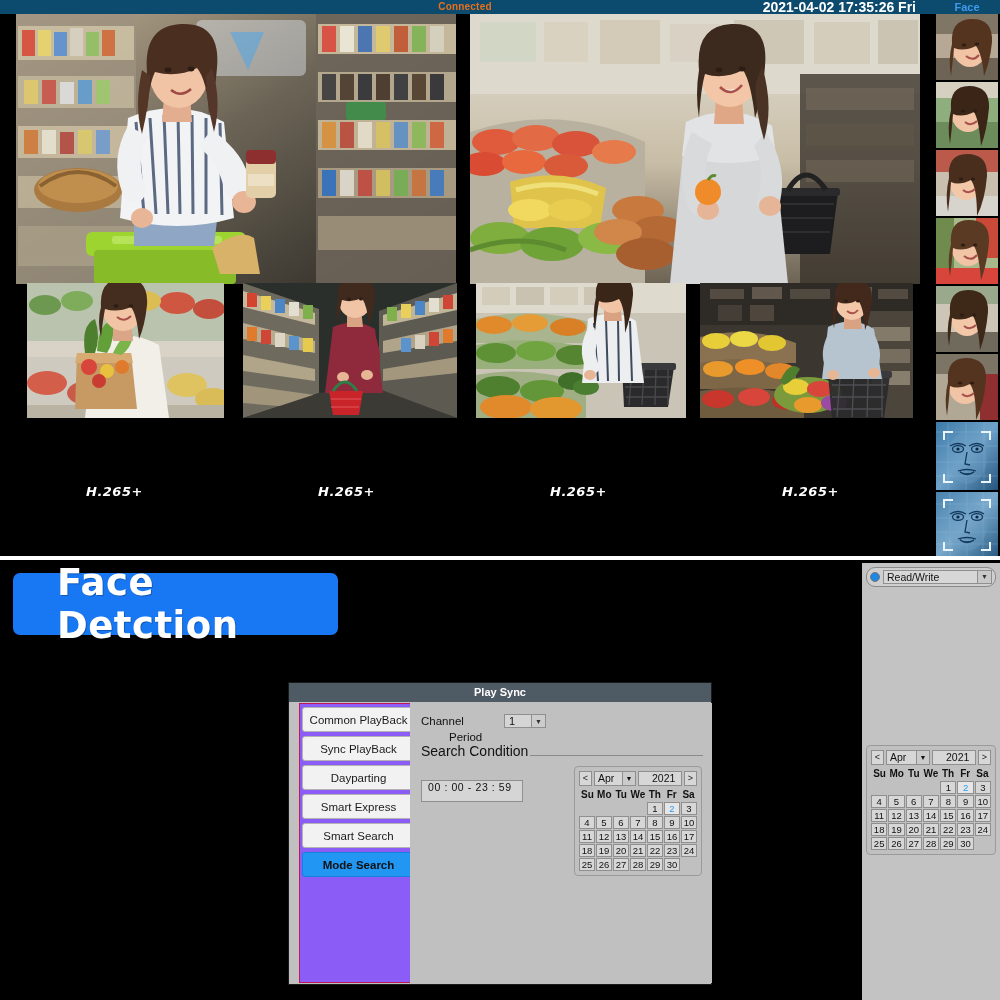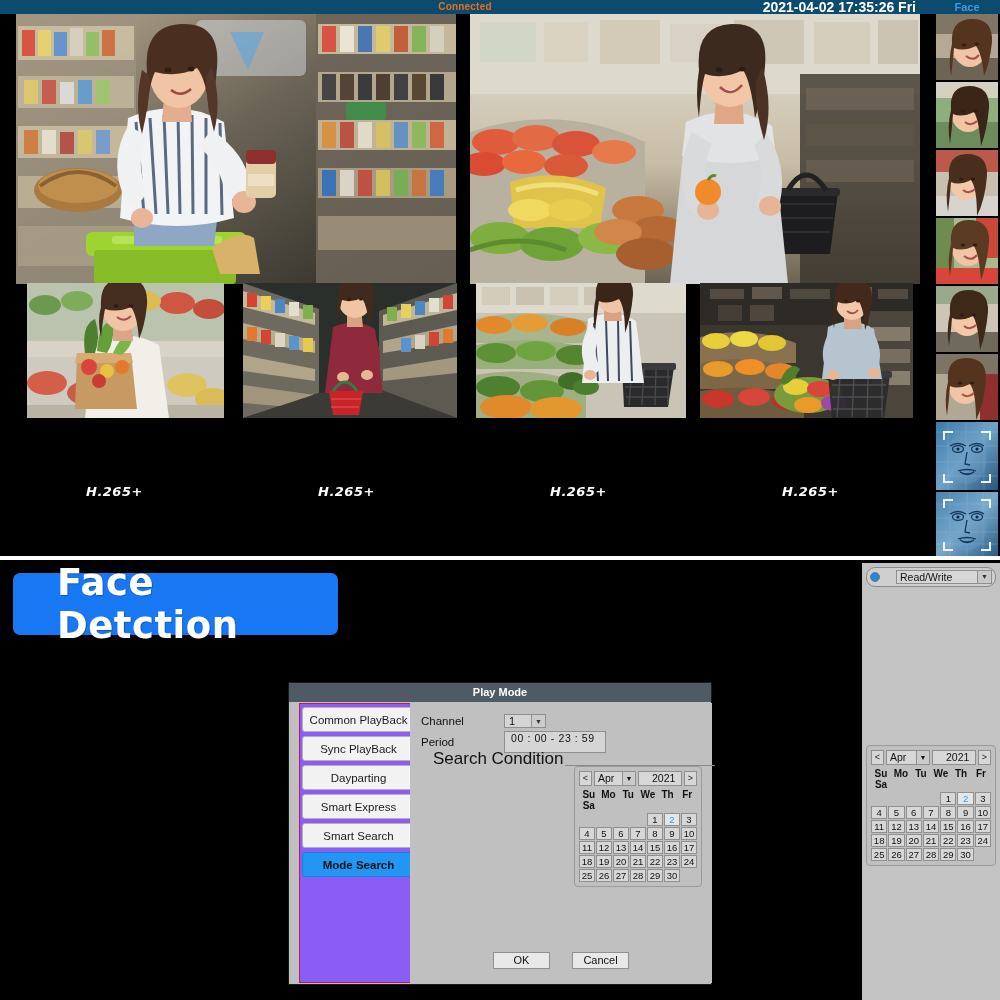--- a/index.html
+++ b/index.html
@@ -91,40 +91,40 @@
     height: 25px; margin-bottom: 4px; line-height: 25px; text-align: center;
     font-size: 11.5px; color: #1a1a1a;
     background: #f2f2f2; border: 1px solid #b3b3b3; border-radius: 3px;
   }
   .dlg-menu-item.active { background: #2196f3; color: #111; border-color: #1681d8; font-weight: bold; }
 
   #dlg-main { position: absolute; left: 121px; top: 1px; width: 302px; height: 280px; background: #c0c0c0; }
 
   .field-row { position: absolute; display: flex; align-items: center; font-size: 11.5px; color: #111; gap: 37px; }
   #row-channel { left: 11px; top: 11px; }
-  #row-period  { left: 11px; top: 28px; }
+  #row-period  { left: 11px; top: 28px; flex-direction: column; }
   .field-label { width: 46px; }
   .sel-box {
     display: inline-flex; align-items: center;
     height: 14px; background: #d5d5d5; border: 1px solid #8f8f8f;
   }
   .sel-value { width: 26px; padding-left: 4px; font-size: 11px; line-height: 13px; }
   .sel-arrow {
     width: 14px; height: 12px; border-left: 1px solid #8f8f8f;
     display: flex; align-items: center; justify-content: center;
     font-size: 7px; color: #333; background: #cccccc;
   }
   .time-box {
     height: 22px; background: #d5d5d5; border: 1px solid #8f8f8f;
     min-width: 102px; padding: 0 6px; font-size: 10.5px; line-height: 13px;
     letter-spacing: .6px; color:#111;
   }
   #search-condition {
-    position: absolute; left: 11px; top: 46px; font-size: 17px; color: #111;
-    display: flex; align-items: flex-end; width: 282px; margin-left: 12px;
+    position: absolute; left: 11px; top: 40px; font-size: 14px; color: #111;
+    display: flex; align-items: flex-end; width: 282px;
   }
   #search-condition .rule { flex: 1; height: 1px; background: #8a8a8a; margin-bottom: 3px; margin-left: 2px; }
 
   
   .calendar { background: #c0c0c0; border: 1px solid #9a9a9a; border-radius: 4px; padding: 4px; }
   .cal-head { display: flex; align-items: center; gap: 2px; margin-bottom: 3px; }
   .cal-nav {
     width: 13px; height: 15px; background: #d7d7d7; border: 1px solid #8f8f8f;
     font-size: 9px; line-height: 13px; text-align: center; color: #222;
   }
@@ -132,21 +132,21 @@
     flex: 1; height: 15px; background: #d7d7d7; border: 1px solid #8f8f8f;
     font-size: 10.5px; line-height: 13px; padding-left: 3px; color: #111;
     display: flex; align-items: center; justify-content: space-between;
   }
   .cal-month .mname { }
   .cal-month .marrow { width: 13px; text-align: center; border-left: 1px solid #8f8f8f; font-size: 7px; background:#cbcbcb; height:13px; line-height:13px; }
   .cal-year {
     width: 44px; height: 15px; background: #d7d7d7; border: 1px solid #8f8f8f;
     font-size: 10.5px; line-height: 13px; padding-left: 13px; color: #111;
   }
-  .cal-dows { display: grid; grid-template-columns: repeat(6, 1fr); margin-bottom: 2px; }
+  .cal-dows { display: grid; grid-template-columns: repeat(7, 1fr); margin-bottom: 2px; }
   .cal-dows div { text-align: center; font-size: 10px; color: #111; font-weight: bold; }
   .cal-days { display: grid; grid-template-columns: repeat(7, 1fr); gap: 1px; }
   .cal-day {
     height: 13px; line-height: 12px; text-align: center; font-size: 9.5px;
     background: #d7d7d7; border: 1px solid #8f8f8f; color: #111;
   }
   .cal-day.empty { background: transparent; border: none; }
   .cal-day.sel { color: #2e9bf0; background: #e6e6e6; }
 
   #dlg-calendar { position: absolute; left: 164px; top: 63px; width: 128px; }
@@ -154,21 +154,21 @@
   #dlg-buttons { position: absolute; left: 0; top: 249px; width: 302px; display: flex; justify-content: center; gap: 22px; }
   .dlg-btn {
     width: 57px; height: 17px; line-height: 15px; text-align: center;
     background: #e8e8e8; border: 1px solid #8f8f8f; font-size: 11px; color: #111;
   }
 
   
   #right-panel { position: absolute; left: 862px; top: 563px; width: 138px; height: 437px; background: #c3c3c3; }
   #rw-wrap { position: absolute; left: 4px; top: 4px; width: 130px; height: 20px;
              background: #cfcfcf; border: 1px solid #8a8a8a; border-radius: 9px;
-             display: flex; align-items: center; padding: 0 3px; gap: 16px; }
+             display: flex; align-items: center; padding: 0 3px; gap: 3px; }
   .radio-dot { width: 10px; height: 10px; border-radius: 50%; background: #1e88e5; border: 1px solid #777; flex: none; }
   #rw-select { flex: 1; height: 14px; background: #d7d7d7; border: 1px solid #8f8f8f;
                display: flex; align-items: center; justify-content: space-between; }
   #rw-label { font-size: 10.5px; padding-left: 3px; color: #111; }
   #rw-arrow { width: 14px; height: 12px; border-left: 1px solid #8f8f8f; background: #c9c9c9;
               font-size: 7px; text-align: center; line-height: 12px; color: #333; }
 
   #right-calendar { position: absolute; left: 4px; top: 182px; width: 130px; }
 </style>
 </head>
@@ -833,21 +833,21 @@
 
   <div id="separator"></div>
 
   <div id="bottom-section"></div>
 
   <div id="banner">
     <span id="banner-text">Face Detction</span>
   </div>
 
   <div id="dialog">
-    <div id="dialog-title">Play Mode</div>
+    <div id="dialog-title">Play Sync</div>
     <div id="dialog-body">
 
       <div id="dlg-sidebar">
         <div class="dlg-menu-item">Common PlayBack</div>
         <div class="dlg-menu-item">Sync PlayBack</div>
         <div class="dlg-menu-item">Dayparting</div>
         <div class="dlg-menu-item">Smart Express</div>
         <div class="dlg-menu-item">Smart Search</div>
         <div class="dlg-menu-item active">Mode Search</div>
       </div>
@@ -922,24 +922,20 @@
               <div class="cal-day">24</div>
               <div class="cal-day">25</div>
               <div class="cal-day">26</div>
               <div class="cal-day">27</div>
               <div class="cal-day">28</div>
               <div class="cal-day">29</div>
               <div class="cal-day">30</div>
             </div>
         </div>
 
-        <div id="dlg-buttons">
-          <div class="dlg-btn">OK</div>
-          <div class="dlg-btn">Cancel</div>
-        </div>
       </div>
     </div>
   </div>
 
   <div id="right-panel">
     <div id="rw-wrap">
       <span class="radio-dot"></span>
       <span id="rw-select">
         <span id="rw-label">Read/Write</span>
         <span id="rw-arrow">▼</span>

